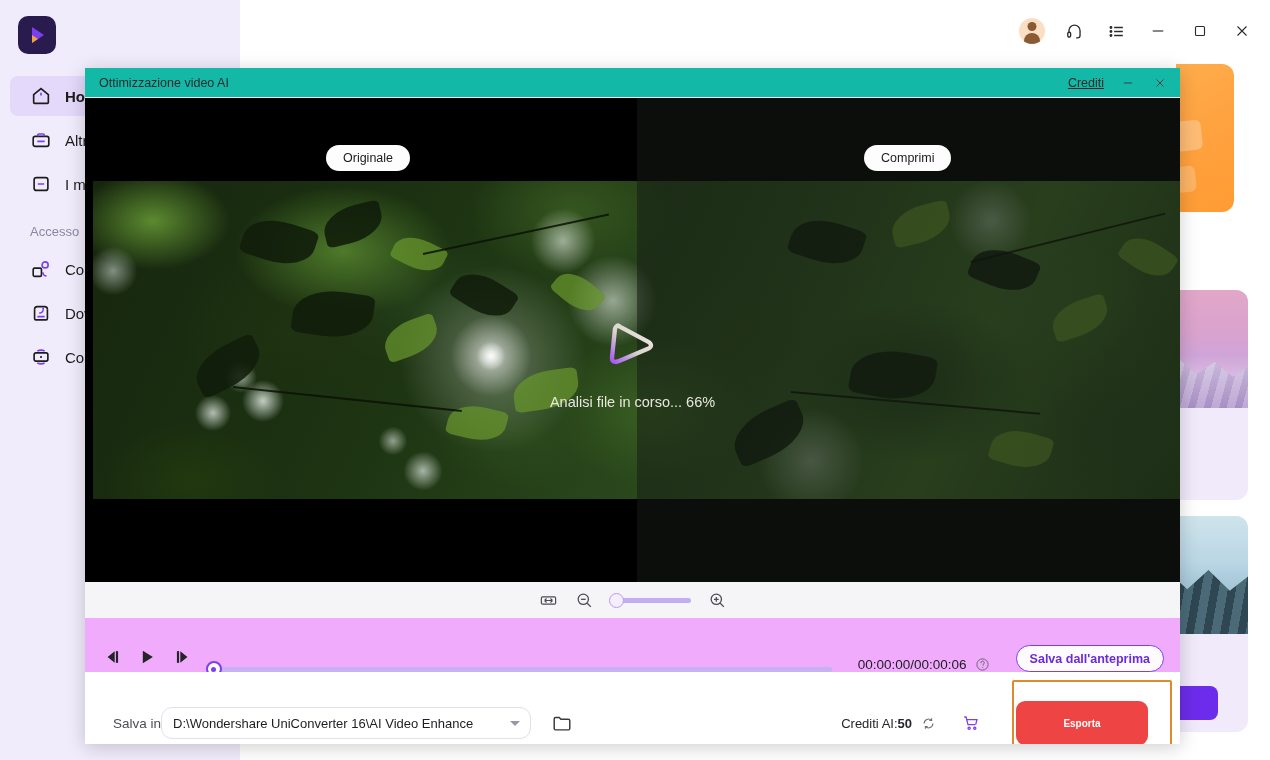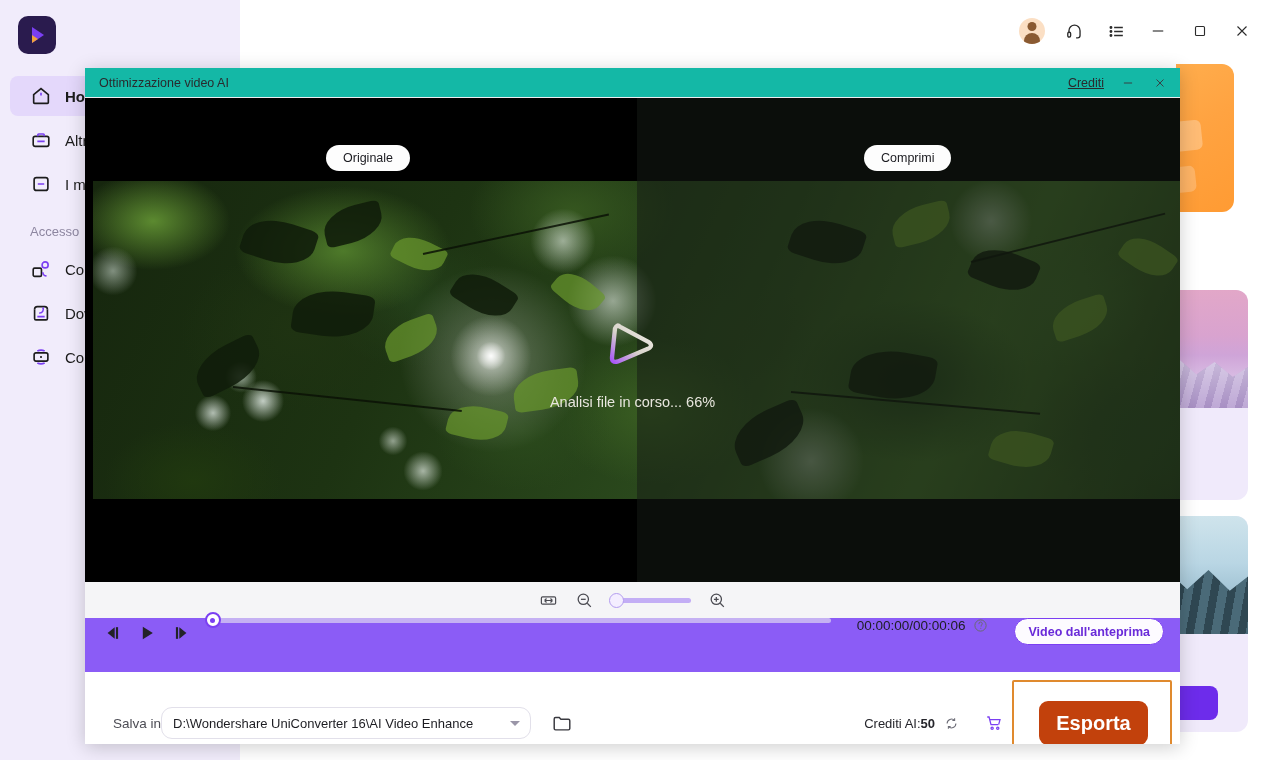--- a/index.html
+++ b/index.html
@@ -241,22 +241,22 @@
     background: #c3aef5; border-radius: 3px;
   }
   .zknob {
     position: absolute; left: -2px; top: -5px;
     width: 15px; height: 15px; border-radius: 50%;
     background: #f4eeff; border: 1.5px solid #b49df0;
   }
 
   
   .playrow {
-    height: 54px; background: #8b5cf6;
-    display: flex; align-items: flex-start; padding: 0 16px;
+    height: 54px; background: #f0abfc;
+    display: flex; align-items: flex-end; padding: 0 16px;
     gap: 0;
   }
   .pbtn {
     width: 30px; height: 30px; margin-right: 10px;
     display: flex; align-items: center; justify-content: center;
     color: #232328;
   }
   .timeline {
     position: relative; flex: 0 0 auto;
     width: 620px; height: 5px; background: #c5b1f3; border-radius: 3px;
@@ -310,24 +310,24 @@
   .folder-btn { margin-left: 20px; width: 22px; height: 22px; color: #39393f; }
   .credits {
     margin-left: auto; display: flex; align-items: center;
     font-size: 13px; color: #25252b; white-space: nowrap;
   }
   .credits b { font-weight: bold; }
   .refresh-ico { margin-left: 9px; width: 15px; height: 15px; color: #6c6c76; }
   .cart-ico { margin-left: 26px; width: 18px; height: 18px; color: #7b3ff2; }
   .export-btn {
     margin-left: 36px; margin-right: 18px;
-    width: 109px; height: 44px; border-radius: 9px;
-    background: #c2410c;
+    width: 132px; height: 44px; border-radius: 9px;
+    background: #ef4444;
     display: flex; align-items: center; justify-content: center;
-    font-size: 20px; font-weight: bold; color: #ffffff;
+    font-size: 10px; font-weight: bold; color: #ffffff;
   }
   .highlight-box {
     position: absolute; left: 927px; top: 8px;
     width: 160px; height: 68px;
     border: 2px solid #e08a2e; border-radius: 2px;
     pointer-events: none;
   }
 </style>
 </head>
 <body>
@@ -593,21 +593,21 @@
         <span class="tl-knob"></span>
       </span>
       <span class="time-text">00:00:00/00:00:06</span>
       <span class="help-ico">
         <svg width="15" height="15" viewBox="0 0 24 24" fill="none" stroke="#6a6a72" stroke-width="1.6">
           <circle cx="12" cy="12" r="9"></circle>
           <path d="M9.4 9.2 a2.7 2.7 0 1 1 3.6 2.5 v1.4" stroke-linecap="round"></path>
           <circle cx="12.4" cy="16.4" r="0.9" fill="#6a6a72" stroke="none"></circle>
         </svg>
       </span>
-      <span class="exit-btn">Video dall'anteprima</span>
+      <span class="exit-btn">Salva dall'anteprima</span>
     </div>
 
     <div class="bottombar">
       <span class="save-label">Salva in</span>
       <span class="path-box">
         <span>D:\Wondershare UniConverter 16\AI Video Enhance</span>
         <span class="path-caret"></span>
       </span>
       <span class="folder-btn">
         <svg width="22" height="22" viewBox="0 0 24 24" fill="none" stroke="#39393f" stroke-width="1.6">

